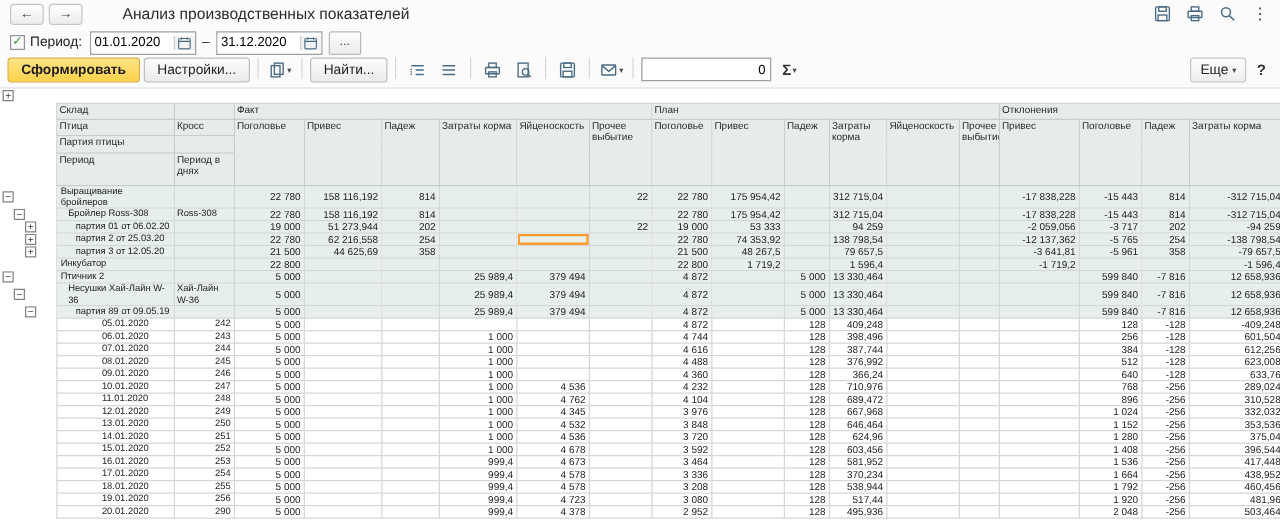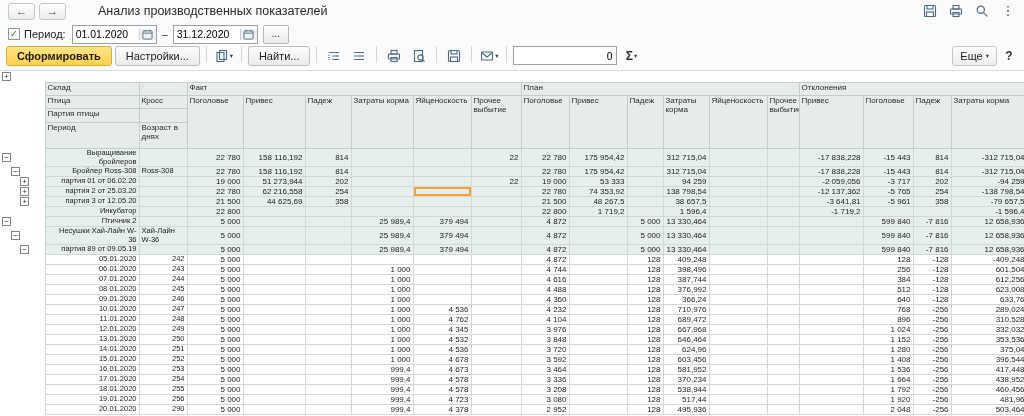--- a/index.html
+++ b/index.html
@@ -51,21 +51,21 @@
 .grid td.h{background:#e6ebeb;border:1px solid #c6cdcd;vertical-align:top;white-space:normal;
   line-height:8.5px;padding:1px 2px;color:#2b2b2b}
 .grid thead tr.r1 td{height:13px}.grid thead tr.r2 td{height:13px}
 .grid thead tr.r3 td{height:14px}.grid thead tr.r4 td{height:26px}
 .grid td.tree{background:#fff;border:none;padding:0}
 .grid tbody td{border:1px solid #d2d8d8}
 .grid tbody td.tree{border:none}
 tr.grp td{background:#e7eeee}
 tr.grp td.tree{background:#fff}
 tr.leaf td{background:#fff}
-td.name{text-align:right;font-size:7.5px;white-space:normal;line-height:8.5px}
+td.name{text-align:left;font-size:7.5px;white-space:normal;line-height:8.5px}
 td.cross{text-align:left;font-size:7.5px;white-space:normal;line-height:8.5px}
 td.num{text-align:right}
 td.n1{padding-left:3px}td.n2{padding-left:9px}td.n3{padding-left:15px}td.n4{padding-left:36px}
 .e1{margin-left:2px}.e2{margin-left:11px}.e3{margin-left:20px}
 td.sel{box-shadow:inset 0 0 0 2px #ff9d2e}
 svg{display:block}
 </style>
 </head>
 <body>
 
@@ -255,21 +255,21 @@
         <td class="h" rowspan="3">Поголовье</td>
         <td class="h" rowspan="3">Падеж</td>
         <td class="h" rowspan="3">Затраты корма</td>
       </tr>
       <tr class="r3">
         <td class="h">Партия птицы</td>
         <td class="h"></td>
       </tr>
       <tr class="r4">
         <td class="h">Период</td>
-        <td class="h">Возраст в днях</td>
+        <td class="h">Период в днях</td>
       </tr>
     </thead>
     <tbody>
         <tr class="grp">
           <td class="tree"><span class="exp e1">−</span></td>
           <td class="name n1">Выращивание бройлеров</td>
           <td class="cross"></td>
           <td class="num">22 780</td>
           <td class="num">158 116,192</td>
           <td class="num">814</td>
@@ -356,21 +356,21 @@
           <td class="cross"></td>
           <td class="num">21 500</td>
           <td class="num">44 625,69</td>
           <td class="num">358</td>
           <td class="num"></td>
           <td class="num"></td>
           <td class="num"></td>
           <td class="num">21 500</td>
           <td class="num">48 267,5</td>
           <td class="num"></td>
-          <td class="num">38 657,5</td>
+          <td class="num">79 657,5</td>
           <td class="num"></td>
           <td class="num"></td>
           <td class="num">-3 641,81</td>
           <td class="num">-5 961</td>
           <td class="num">358</td>
           <td class="num">-79 657,5</td>
         </tr>
         <tr class="grp">
           <td class="tree"></td>
           <td class="name n1">Инкубатор</td>

